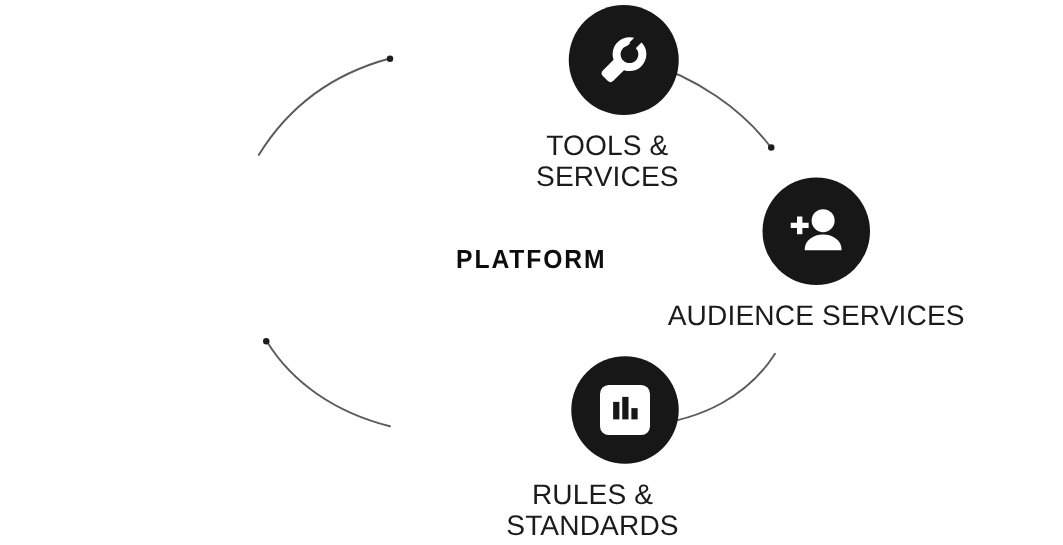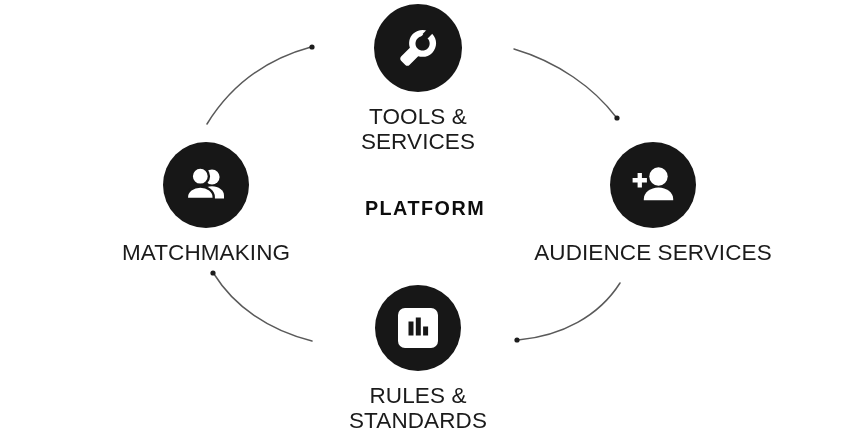--- a/index.html
+++ b/index.html
@@ -48,20 +48,21 @@
     letter-spacing: 0.1px;
     line-height: 1.12;
     white-space: pre-line;
   }
 
   
   #node-tools {
     left: 293px;
     top: 4px;
     width: 250px;
+    align-items: flex-end;
   }
   #node-tools .disc { width: 88px; height: 88px; }
   #node-tools .node-label {
     font-size: 22.5px;
     margin-top: 12px;
   }
 
   
   #node-audience {
     left: 483px;
@@ -72,20 +73,21 @@
   #node-audience .node-label {
     font-size: 22.5px;
     margin-top: 12px;
   }
 
   
   #node-rules {
     left: 293px;
     top: 285px;
     width: 250px;
+    align-items: flex-end;
   }
   #node-rules .disc { width: 86px; height: 86px; }
   #node-rules .node-label {
     font-size: 22.5px;
     margin-top: 12px;
   }
 
   
   #node-matchmaking {
     left: 36px;
@@ -186,37 +188,16 @@
         <rect x="2" y="2" width="40" height="40" rx="7" ry="7" fill="#ffffff"></rect>
         <rect x="12.5" y="15.5" width="5" height="14" fill="#171717"></rect>
         <rect x="19.8" y="11.5" width="5" height="18" fill="#171717"></rect>
         <rect x="27.1" y="20.5" width="5" height="9" fill="#171717"></rect>
       </svg>
     </div>
     <div class="node-label">RULES &amp;
 STANDARDS</div>
   </div>
 
-  <div class="node" id="node-matchmaking">
-    <div class="disc">
-      <svg class="icon-svg" width="50" height="50" viewBox="0 0 50 50">
-        <circle cx="31.0" cy="17.0" r="7.6" fill="#ffffff"></circle>
-        <path fill="#ffffff" d="M 31.0 26.3
-                 C 24.4 26.3 19.0 30.4 19.0 35.5
-                 L 19.0 38.6
-                 L 43.0 38.6
-                 L 43.0 35.5
-                 C 43.0 30.4 37.6 26.3 31.0 26.3 Z"></path>
-        <circle cx="19.3" cy="16.2" r="8.6" fill="#ffffff" stroke="#171717" stroke-width="2.4"></circle>
-        <path fill="#ffffff" stroke="#171717" stroke-width="2.4" stroke-linejoin="round" d="M 19.3 26.6
-                 C 11.9 26.6 5.9 31.2 5.9 36.9
-                 L 5.9 38.9
-                 L 32.7 38.9
-                 L 32.7 36.9
-                 C 32.7 31.2 26.7 26.6 19.3 26.6 Z"></path>
-      </svg>
-    </div>
-    <div class="node-label">MATCHMAKING</div>
-  </div>
 
   <div id="center-caption">PLATFORM</div>
 
 </div>
 
 </body></html>

